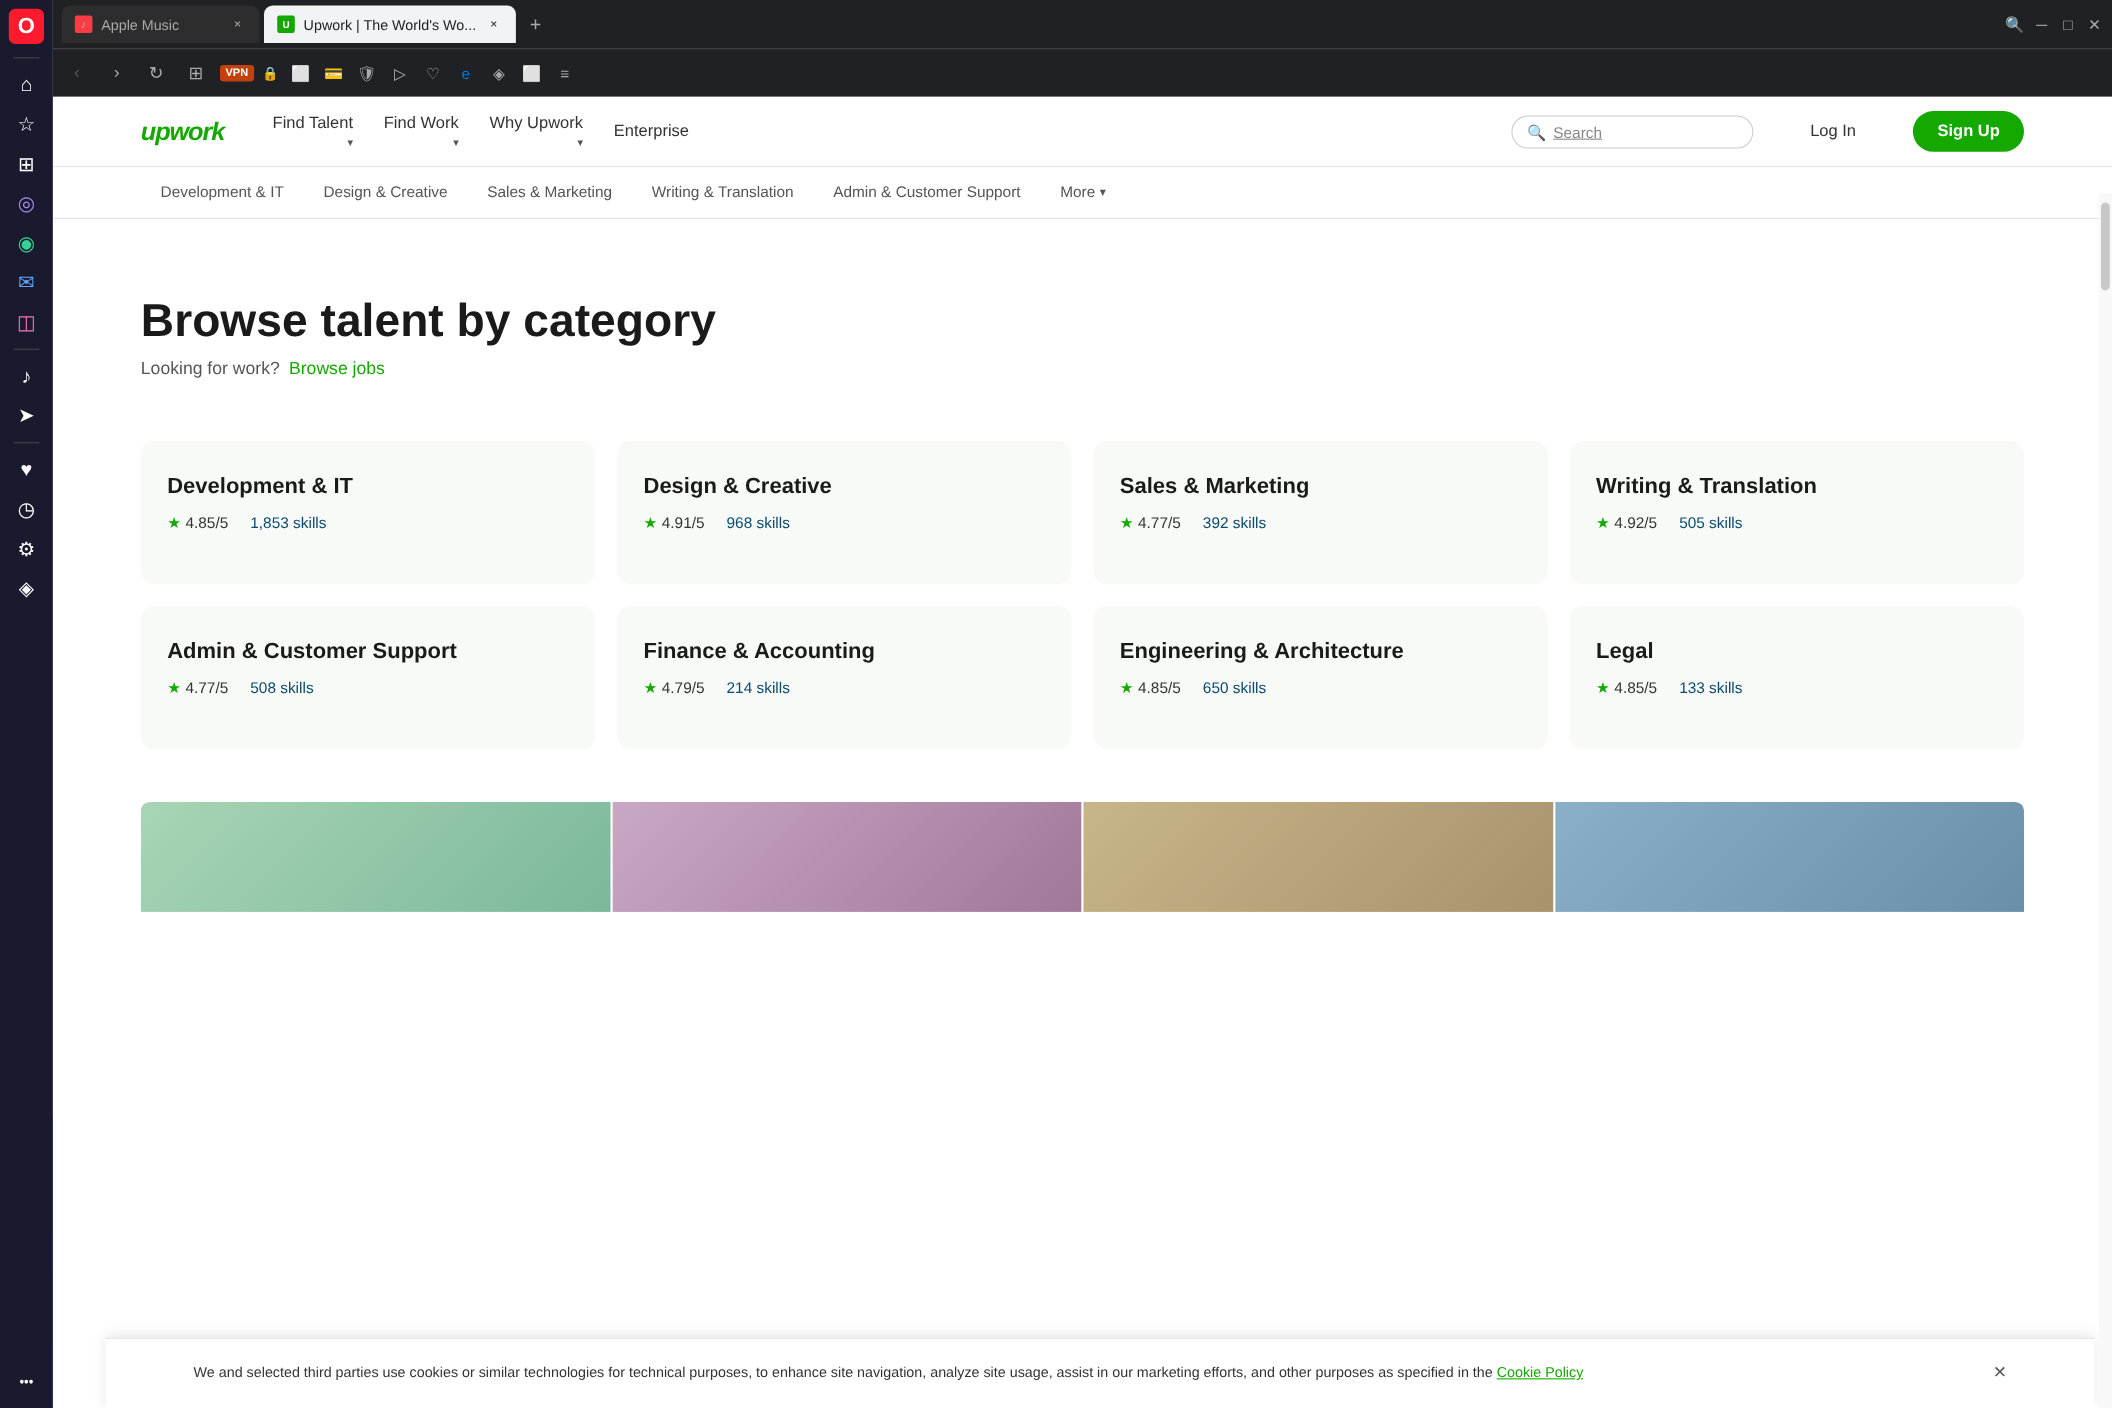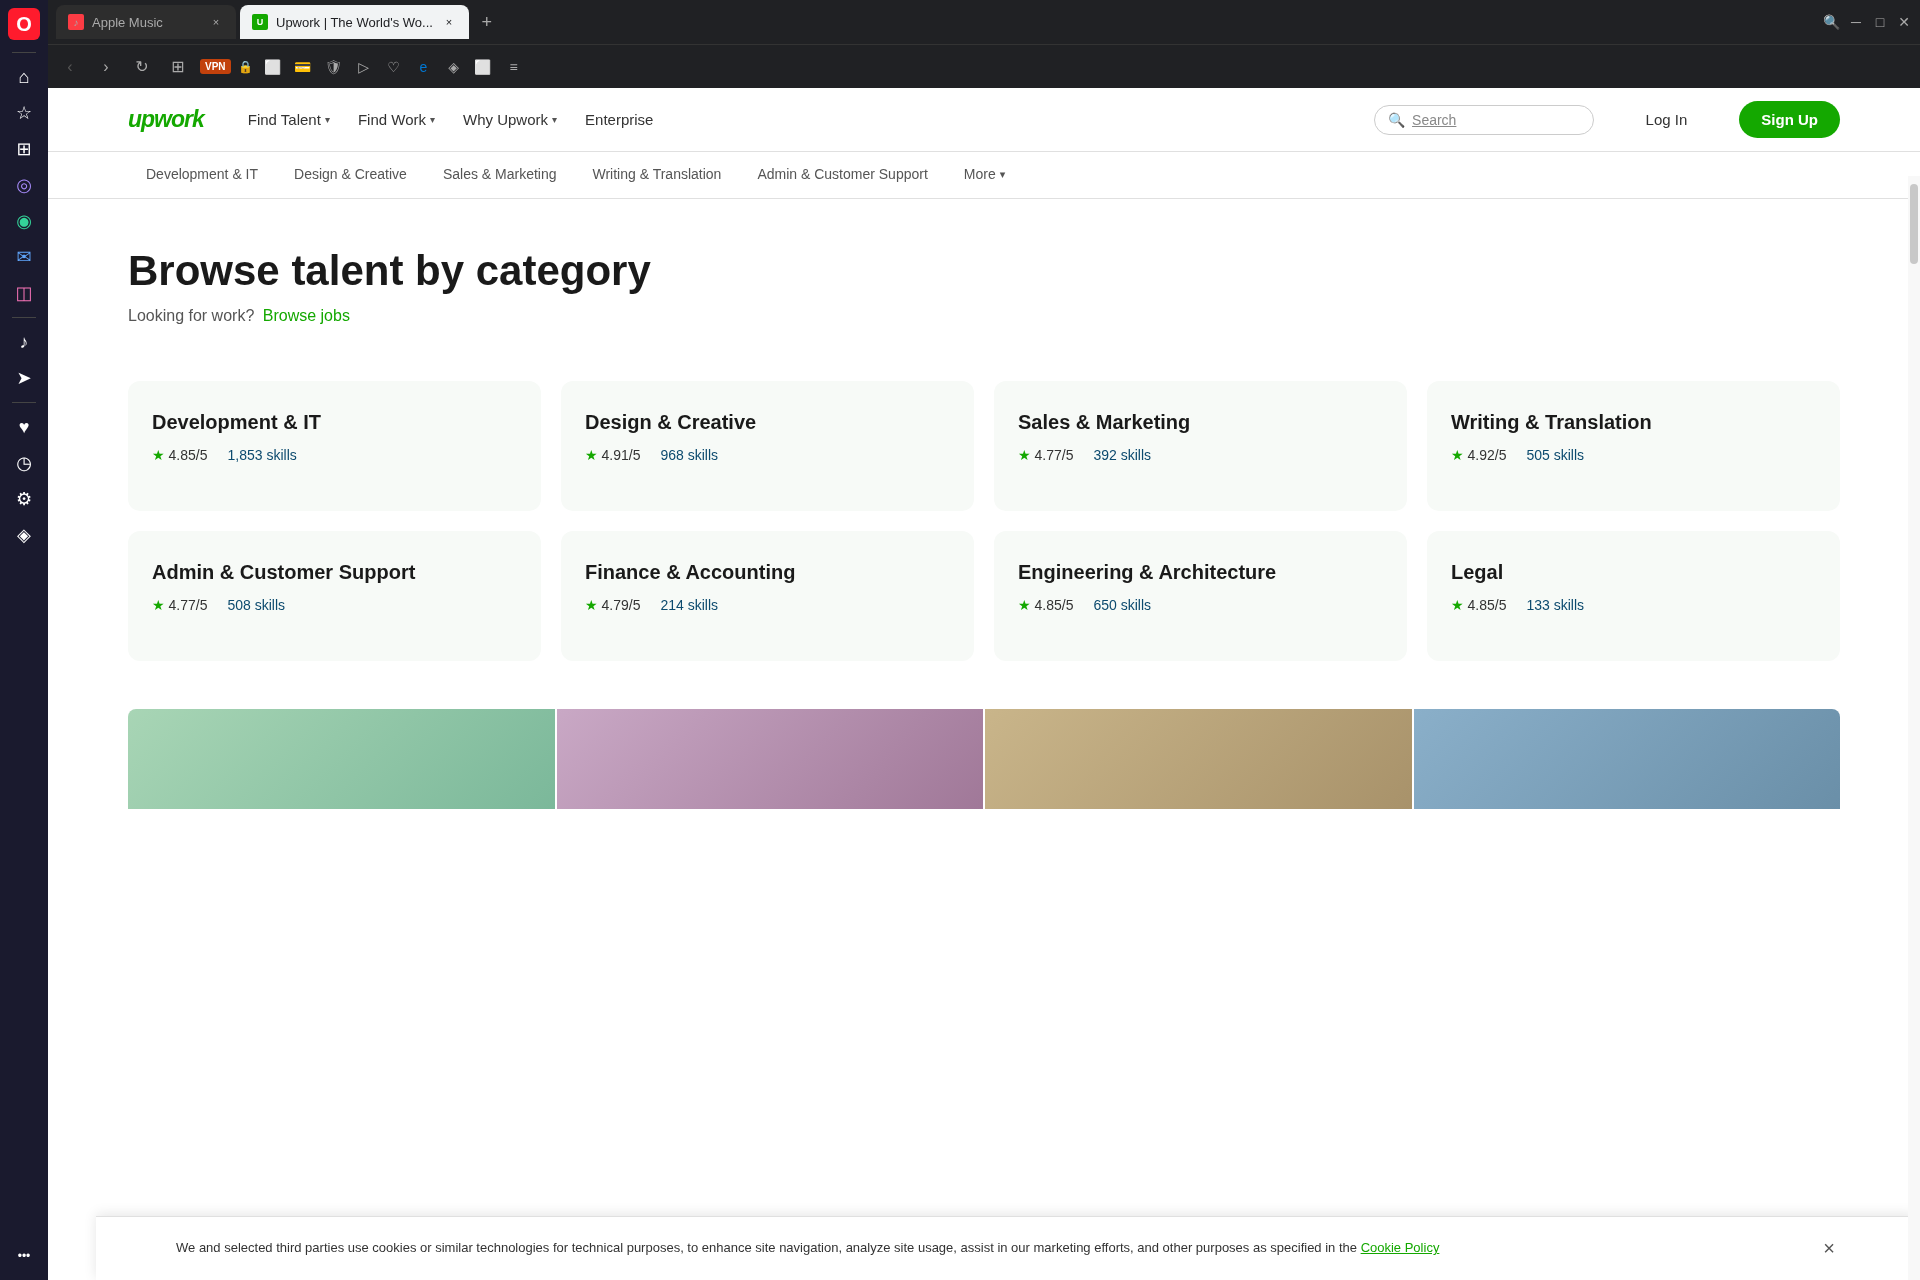--- a/index.html
+++ b/index.html
@@ -83,21 +83,21 @@
 
     
     .upwork-header {
       background: #fff; border-bottom: 1px solid #e0e0e0;
       padding: 0 80px; height: 64px; display: flex; align-items: center; gap: 32px;
     }
     .upwork-logo { color: #14a800; font-size: 23px; font-weight: 900; letter-spacing: -1px; font-style: italic; }
     .nav-links { display: flex; gap: 4px; align-items: center; }
     .nav-link {
       padding: 8px 12px; font-size: 15px; color: #333; cursor: pointer;
-      display: flex; align-items: center; gap: 4px; border-radius: 4px;
+      display: flex; align-items: flex-end; gap: 4px; border-radius: 4px; flex-direction: column;
     }
     .nav-link .chevron { font-size: 10px; color: #555; }
     .header-spacer { flex: 1; }
     .search-box {
       display: flex; align-items: center; border: 1px solid #ccc; border-radius: 20px;
       padding: 6px 14px; gap: 6px; width: 220px; font-size: 14px; color: #888;
     }
     .search-box .search-icon { color: #888; font-size: 14px; }
     .btn-login { padding: 8px 20px; font-size: 15px; color: #333; cursor: pointer; font-weight: 500; }
     .btn-signup {
@@ -111,42 +111,42 @@
       padding: 0 80px; display: flex; align-items: center; gap: 0;
     }
     .cat-link {
       padding: 14px 18px; font-size: 14px; color: #555; cursor: pointer;
       white-space: nowrap; border-bottom: 2px solid transparent;
     }
     .cat-more { display: flex; align-items: center; gap: 4px; }
 
     
     .hero-section { padding: 48px 80px 32px; }
-    .hero-title { font-size: 42px; font-weight: 700; color: #1a1a1a; margin-bottom: 12px; }
+    .hero-title { font-size: 42px; font-weight: 700; color: #1a1a1a; margin-bottom: 12px; margin-top: 20px; }
     .hero-subtitle { font-size: 16px; color: #555; }
     .hero-subtitle a { color: #14a800; text-decoration: none; font-weight: 500; }
 
     
     .category-grid {
       padding: 24px 80px 48px; display: grid;
       grid-template-columns: repeat(4, 1fr); gap: 20px;
     }
     .category-card {
       background: #f7faf7; border-radius: 12px; padding: 28px 24px 24px;
       cursor: pointer; transition: box-shadow 0.2s; min-height: 130px;
     }
     .card-title { font-size: 20px; font-weight: 700; color: #1a1a1a; margin-bottom: 12px; line-height: 1.3; }
     .card-meta { display: flex; align-items: center; gap: 20px; }
     .card-rating { display: flex; align-items: center; gap: 4px; font-size: 14px; color: #333; }
     .star { color: #14a800; font-size: 14px; }
     .card-skills { font-size: 14px; color: #0c4a6e; }
 
     
     .cookie-banner {
-      position: absolute; bottom: 0; left: 48px; right: 5px;
+      position: absolute; bottom: 0; left: 48px; right: 16px;
       background: rgba(255,255,255,0.97); border-top: 1px solid #e0e0e0;
       padding: 20px 80px; display: flex; align-items: center; gap: 40px;
       z-index: 200; box-shadow: 0 -2px 12px rgba(0,0,0,0.1);
     }
     .cookie-text { flex: 1; font-size: 13px; color: #333; line-height: 1.6; }
     .cookie-text a { color: #14a800; }
     .cookie-btn {
       background: #1a1a1a; color: white; padding: 12px 24px; border-radius: 24px;
       font-size: 14px; font-weight: 600; cursor: pointer; white-space: nowrap;
     }

